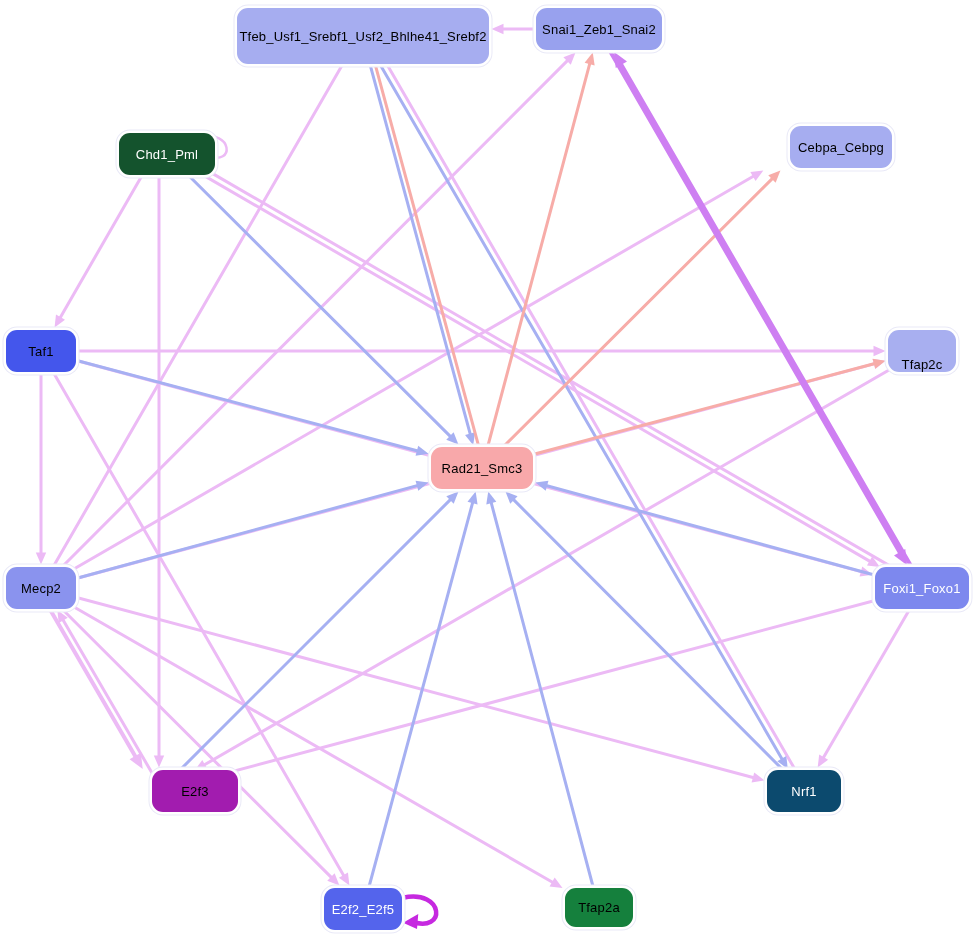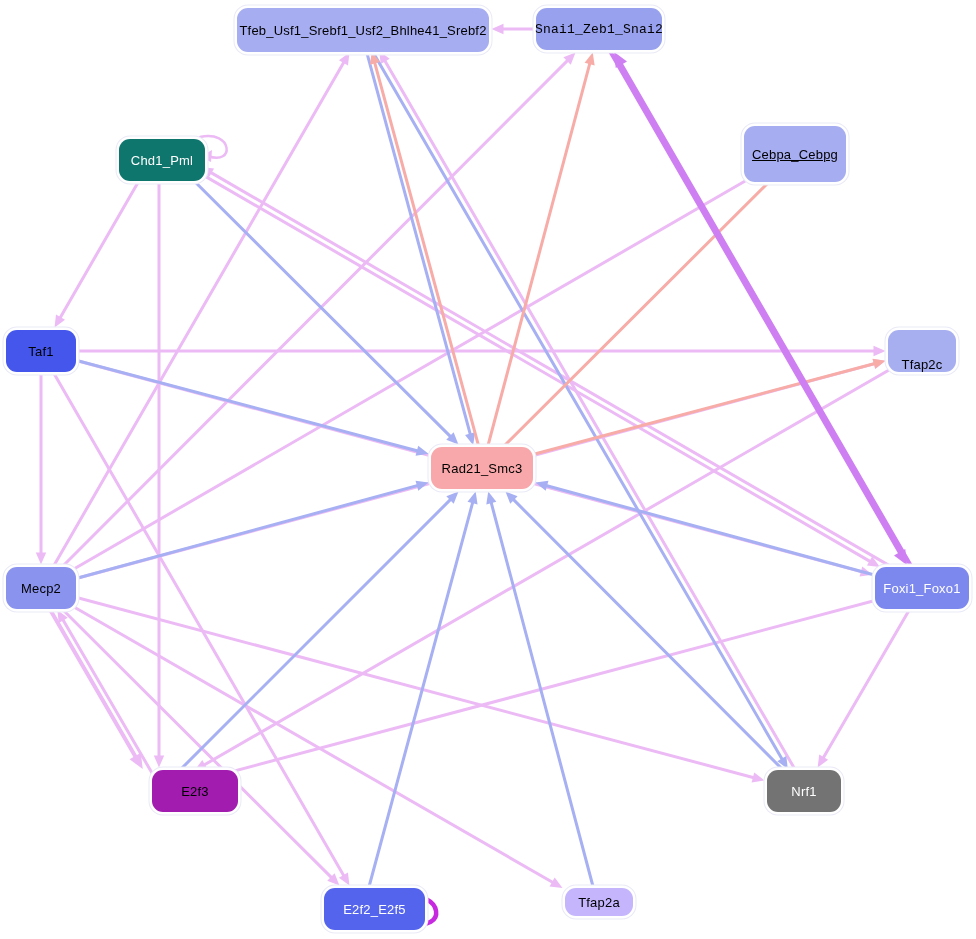--- a/index.html
+++ b/index.html
@@ -92,53 +92,53 @@
       <line x1="597.7012247558158" y1="29.750455105315705" x2="901.1188719276014" y2="554.8602531518426" stroke="#ce7ff2" stroke-width="4" stroke-linecap="round"></line>
       <polygon points="907.1225127701271,565.2504551053157 893.9899356588386,555.514674786509 905.2459877751013,549.0107305404395" fill="#ce7ff2"></polygon>
       <line x1="923.2987752441842" y1="587.2495448946843" x2="619.8811280723986" y2="62.13974684815747" stroke="#ce7ff2" stroke-width="4" stroke-linecap="round"></line>
       <polygon points="613.8774872298729,51.74954489468429 627.0100643411614,61.485325213491045 615.7540122248987,67.98926945956049" fill="#ce7ff2"></polygon>
       <path d="M 200,137 C 233,130 235,166 208,156" fill="none" stroke="#ecbaf5" stroke-width="2.5" stroke-linecap="round"></path>
       <polygon points="200,157 212,150 211,162" fill="#ecbaf5"></polygon>
       <path d="M 403,897.75 C 444.5,889 447,934 411,921.5" fill="none" stroke="#c629e0" stroke-width="4.5" stroke-linecap="round"></path>
       <polygon points="403,922.75 418.25,914 417,929" fill="#c629e0"></polygon>
     </svg>
   <div id="node-layer">
-      <div class="node" style="left: 237px; top: 8px; width: 252px; height: 44px; background: rgb(166, 173, 240); color: rgb(0, 0, 0);">
+      <div class="node" style="left: 237px; top: 8px; width: 252px; height: 56px; background: rgb(166, 173, 240); color: rgb(0, 0, 0);">
         <span>Tfeb_Usf1_Srebf1_Usf2_Bhlhe41_Srebf2</span>
       </div>
-      <div class="node" style="left: 536px; top: 8px; width: 126px; height: 42px; background: rgb(152, 161, 238); color: rgb(0, 0, 0); font-family: Liberation Mono, monospace;">
+      <div class="node" style="left: 536px; top: 8px; width: 126px; height: 42px; background: rgb(152, 161, 238); color: rgb(0, 0, 0);">
         <span>Snai1_Zeb1_Snai2</span>
       </div>
-      <div class="node" style="left: 119px; top: 139px; width: 86px; height: 42px; background: #0f766e; color: rgb(255, 255, 255);">
+      <div class="node" style="left: 119px; top: 133px; width: 96px; height: 42px; background: #14532d; color: rgb(255, 255, 255);">
         <span>Chd1_Pml</span>
       </div>
-      <div class="node" style="left: 744px; top: 126px; width: 102px; height: 56px; background: rgb(166, 173, 240); color: rgb(0, 0, 0); text-decoration: underline;">
+      <div class="node" style="left: 790px; top: 126px; width: 102px; height: 42px; background: rgb(166, 173, 240); color: rgb(0, 0, 0);">
         <span>Cebpa_Cebpg</span>
       </div>
       <div class="node" style="left: 6px; top: 330px; width: 70px; height: 42px; background: rgb(68, 86, 236); color: #000000;">
         <span>Taf1</span>
       </div>
       <div class="node" style="left: 888px; top: 330px; width: 68px; height: 42px; background: rgb(168, 175, 240); color: rgb(0, 0, 0); align-items: flex-end;">
         <span>Tfap2c</span>
       </div>
       <div class="node" style="left: 431px; top: 447px; width: 102px; height: 42px; background: rgb(248, 168, 170); color: rgb(0, 0, 0); text-align: right;">
         <span>Rad21_Smc3</span>
       </div>
       <div class="node" style="left: 6px; top: 567px; width: 70px; height: 42px; background: rgb(138, 147, 238); color: rgb(0, 0, 0);">
         <span>Mecp2</span>
       </div>
       <div class="node" style="left: 875px; top: 567px; width: 94px; height: 42px; background: rgb(125, 136, 238); color: rgb(255, 255, 255); align-items: center;">
         <span>Foxi1_Foxo1</span>
       </div>
       <div class="node" style="left: 126px; top: 770px; width: 86px; height: 42px; background: #a21caf; color: rgb(0, 0, 0); margin-left: 26px;">
         <span>E2f3</span>
       </div>
-      <div class="node" style="left: 767px; top: 770px; width: 74px; height: 42px; background: #737373; color: rgb(255, 255, 255);">
+      <div class="node" style="left: 767px; top: 770px; width: 74px; height: 42px; background: #0c4a6e; color: rgb(255, 255, 255);">
         <span>Nrf1</span>
       </div>
-      <div class="node" style="left: 324px; top: 888px; width: 101px; height: 42px; background: rgb(84, 100, 236); color: rgb(255, 255, 255);">
+      <div class="node" style="left: 324px; top: 888px; width: 78px; height: 42px; background: rgb(84, 100, 236); color: rgb(255, 255, 255);">
         <span>E2f2_E2f5</span>
       </div>
-      <div class="node" style="left: 565px; top: 888px; width: 68px; height: 28px; background: #c4b5fd; color: rgb(0, 0, 0);">
+      <div class="node" style="left: 565px; top: 888px; width: 68px; height: 39px; background: #15803d; color: rgb(0, 0, 0);">
         <span>Tfap2a</span>
       </div>
     </div>
 </div>
 
 </body></html>

